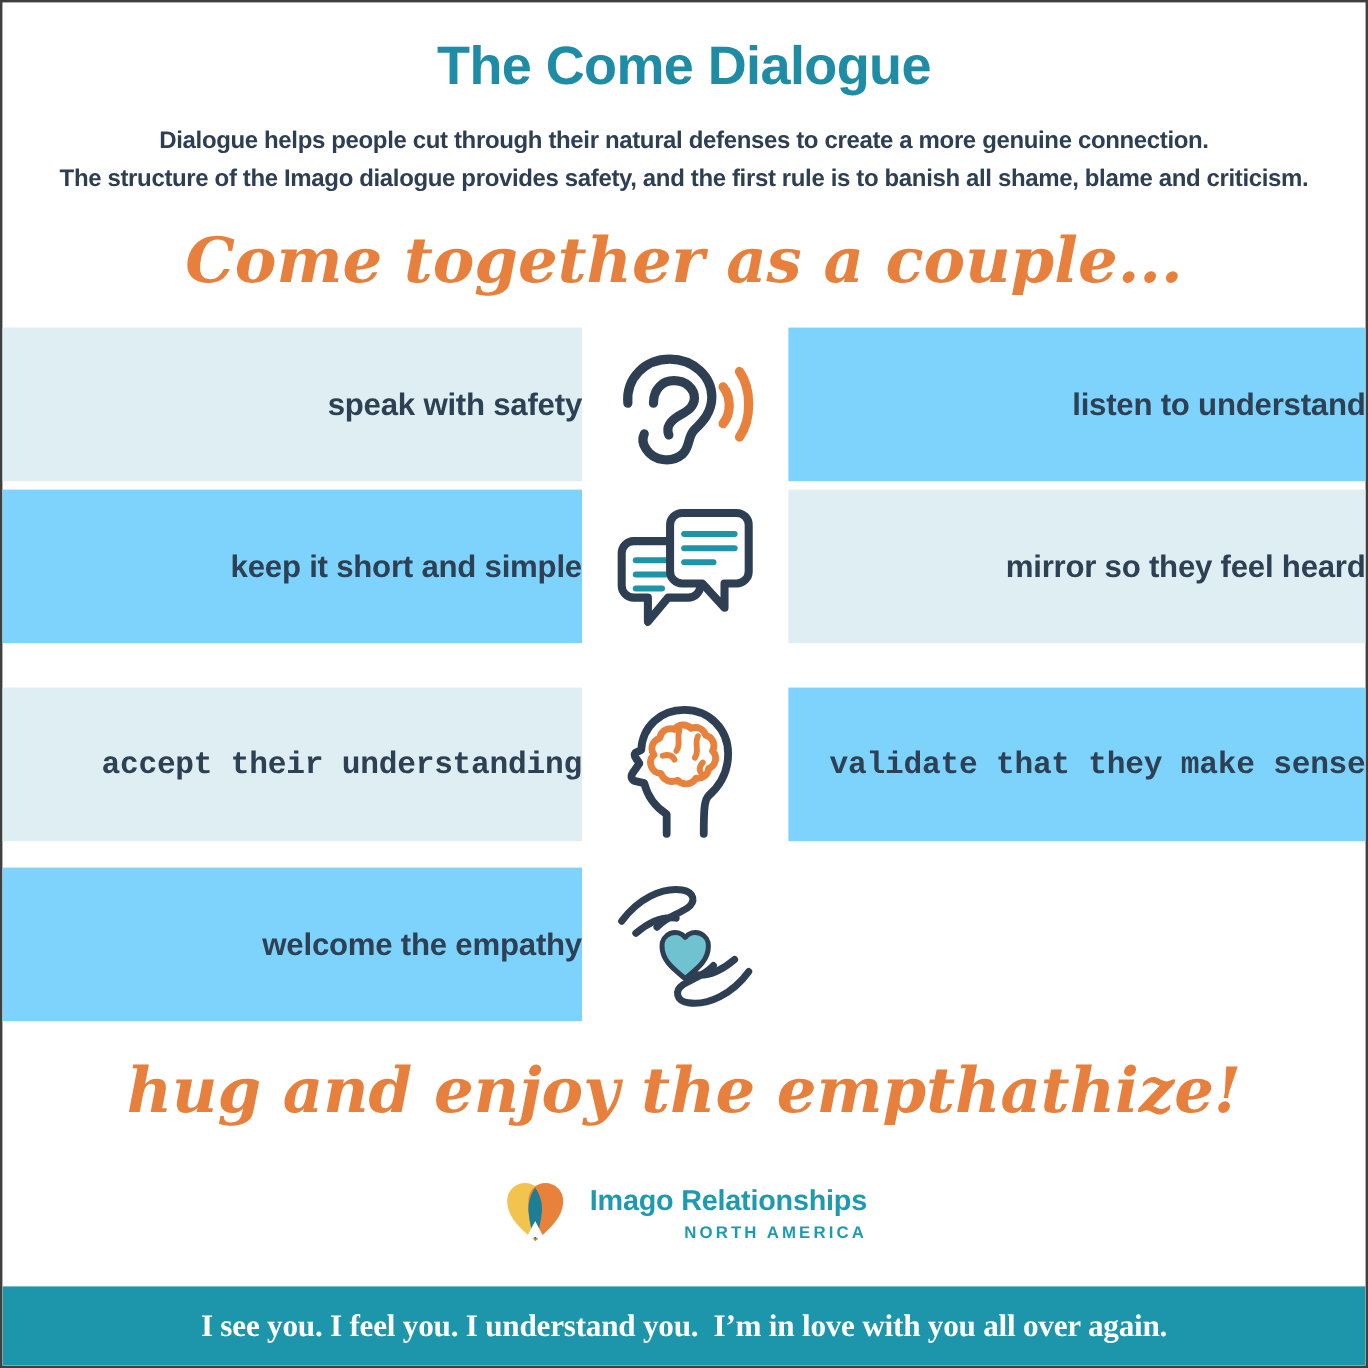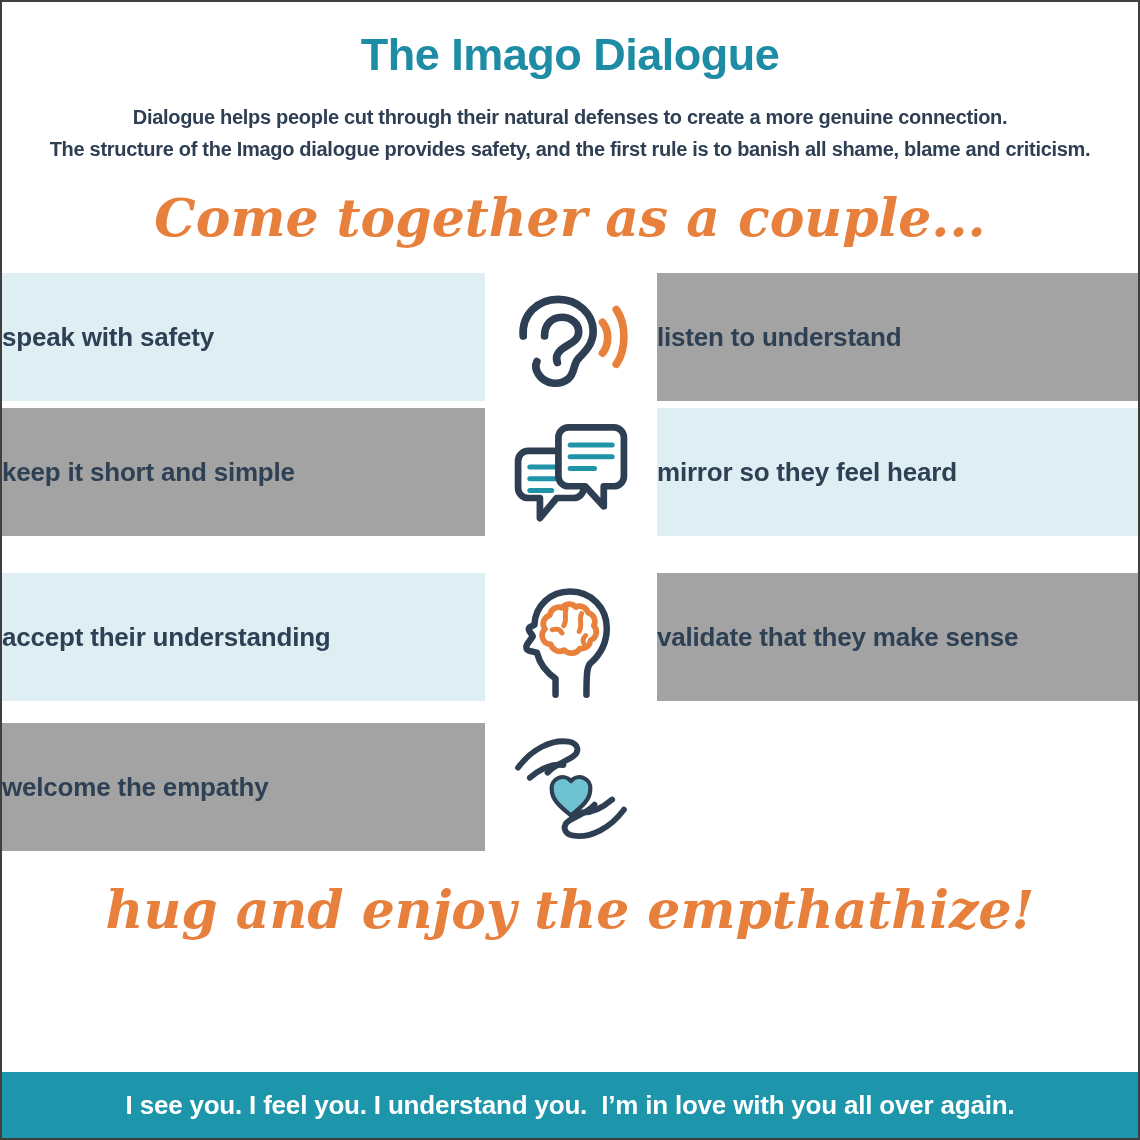--- a/index.html
+++ b/index.html
@@ -29,31 +29,31 @@
     position:absolute;left:0;right:0;text-align:center;
     font-family:"DejaVu Serif", serif;
     font-style:italic;font-weight:bold;
     font-size:52px;color:#e8803d;line-height:72px;
     letter-spacing:0px;
   }
   .script-top{top:180px;}
   .script-bottom{top:872px;}
   
   .row{position:absolute;left:0;right:0;height:138px;}
-  .row-1{top:271px;} .row-2{top:406px;} .row-3{top:571px;} .row-4{top:721px;}
+  .row-1{top:271px;} .row-2{top:406px;} .row-3{top:571px;font-family:Liberation Mono, monospace;} .row-4{top:721px;}
   .cell{
     position:absolute;top:0;height:128px;
-    display:flex;align-items:center;justify-content:flex-start;
+    display:flex;align-items:center;justify-content:flex-end;
     font-size:26px;font-weight:bold;letter-spacing:-0.2px;
     color:#2e4054;
   }
   .cell-left{left:0;width:483px;}
   .cell-right{left:655px;right:0;}
   .bg-blue{background:#deeef3;}
-  .bg-peach{background:#a3a3a3;}
+  .bg-peach{background:#7dd3fc;}
   .icon-col{
     position:absolute;left:483px;width:172px;top:0;height:138px;
     display:flex;align-items:center;justify-content:center;
     background:#ffffff;
   }
   .icon-col svg{display:block;}
   
   .logo{
     position:absolute;top:978px;left:0;right:0;
     display:flex;align-items:center;justify-content:center;gap:18px;
@@ -63,28 +63,29 @@
   .logo-region{font-size:14px;font-weight:bold;color:#1e9ab0;letter-spacing:2.6px;text-align:right;margin-top:4px;}
   
   .footer{
     position:absolute;left:0;right:0;top:1070px;bottom:0;
     background:#1d95ab;
     display:flex;align-items:center;justify-content:center;
   }
   .footer-text{
     color:#ffffff;font-size:26px;font-weight:bold;letter-spacing:-0.2px;
     white-space:pre;
+    font-family:Liberation Serif, serif;
   }
 </style>
 </head>
 <body>
 
 <div id="canvas">
 
-  <div class="title">The Imago Dialogue</div>
+  <div class="title">The Come Dialogue</div>
   <div class="subtitle">
     <div>Dialogue helps people cut through their natural defenses to create a more genuine connection.</div>
     <div>The structure of the Imago dialogue provides safety, and the first rule is to banish all shame, blame and criticism.</div>
   </div>
   <div class="script script-top">Come together as a couple...</div>
 
   <div class="row row-1">
     <div class="cell cell-left bg-blue">
       <span>speak with safety</span>
     </div>
@@ -151,18 +152,30 @@
         <path d="M26 58 C40 46 54 41 66 43" stroke="#2e3f54" stroke-width="7" stroke-linecap="round"></path>
         <path d="M75 103 C63 93 52 85 52 71 A13 13 0 0 1 75 62 A13 13 0 0 1 98 71 C98 85 87 93 75 103 Z" fill="#6fc3d1" stroke="#2e3f54" stroke-width="5" stroke-linejoin="round"></path>
         <path d="M138 96 C122 118 98 130 78 127 C66 125 64 115 73 109 C84 102 94 100 103 90" stroke="#2e3f54" stroke-width="7" stroke-linecap="round"></path>
         <path d="M124 84 C110 96 96 101 84 99" stroke="#2e3f54" stroke-width="7" stroke-linecap="round"></path>
       </svg>
     </div>
   </div>
 
   <div class="script script-bottom">hug and enjoy the empthathize!</div>
 
+  <div class="logo">
+    <svg width="56" height="62" viewBox="0 0 60 64">
+      <path d="M30 57 C13 43 5 33 5 21 C5 12 12 5 21 5 C29 5 35 11 36 19 C37 33 34 46 30 57 Z" fill="#f3c34f"></path>
+      <path d="M30 57 C47 43 55 33 55 21 C55 12 48 5 39 5 C31 5 25 11 24 19 C23 33 26 46 30 57 Z" fill="#e8823b"></path>
+      <path d="M30 9 C34 15 36.5 22 36 30 C35 41 32.5 50 30 56 C27.5 50 25 41 24 30 C23.5 22 26 15 30 9 Z" fill="#1d7e95"></path>
+      <path d="M30 39 L41 60 L30 53 L19 60 Z" fill="#ffffff"></path>
+    </svg>
+    <div class="logo-text">
+      <div class="logo-name">Imago Relationships</div>
+      <div class="logo-region">NORTH AMERICA</div>
+    </div>
+  </div>
 
   <div class="footer">
     <div class="footer-text">I see you. I feel you. I understand you.  I’m in love with you all over again.</div>
   </div>
 
 </div>
 
 </body></html>

